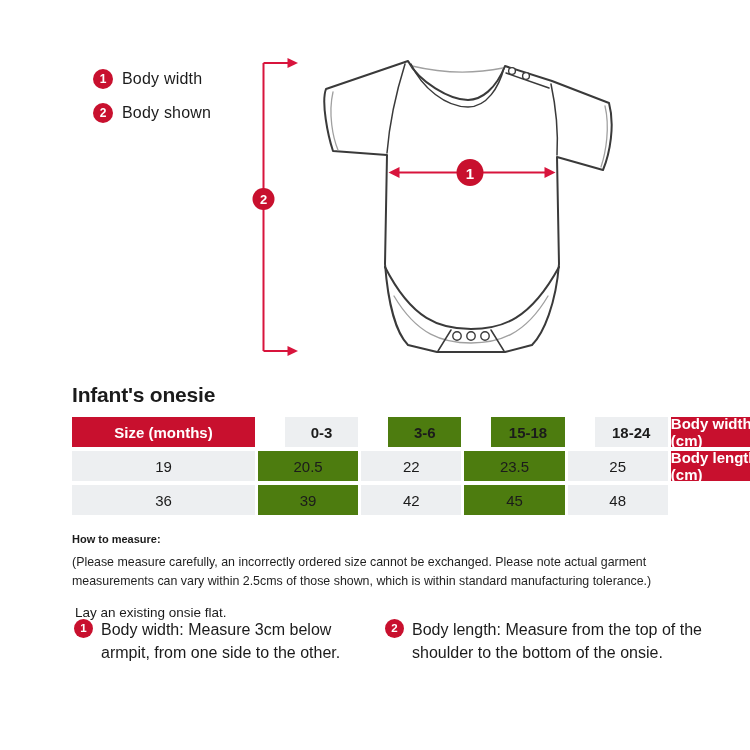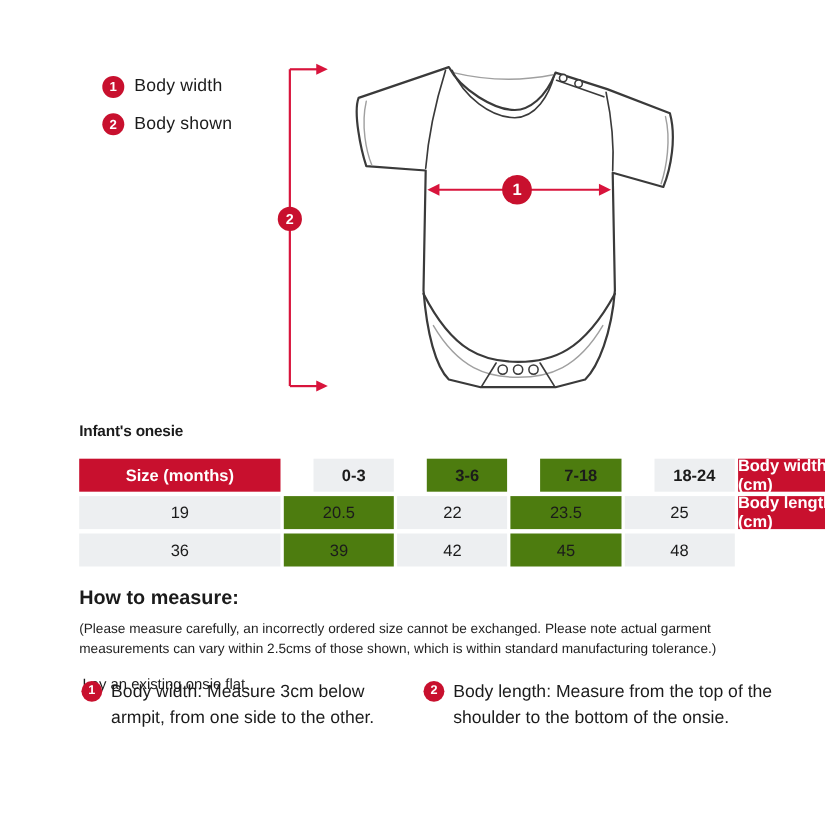--- a/index.html
+++ b/index.html
@@ -23,34 +23,34 @@
   
   .legend { position:absolute; left:93px; top:68px; }
   .legend-item { display:flex; align-items:center; height:21px; margin-bottom:13px; }
   .num-badge {
     display:inline-flex; align-items:center; justify-content:center; flex:0 0 auto;
     width:20px; height:20px; border-radius:50%; background:#c8102e; color:#fff;
     font-size:12px; font-weight:bold; line-height:1;
   }
   .legend-label { margin-left:9px; font-size:16px; letter-spacing:0.2px; }
   
-  .table-title { position:absolute; left:72px; top:383px; font-size:14px; font-weight:bold; letter-spacing:-0.2px; }
+  .table-title { position:absolute; left:72px; top:383px; font-size:21px; font-weight:bold; letter-spacing:-0.2px; }
   .size-table {
     position:absolute; left:72px; top:417px; width:699px;
     display:grid; grid-template-columns:183px repeat(5, 1fr);
     grid-auto-rows:30px; gap:4px 3px;
   }
   .cell { display:flex; align-items:center; justify-content:center; font-size:15px; }
   .cell.red  { background:#c8102e; color:#fff; font-weight:bold; }
   .cell.gray { background:#edeff1; }
   .cell.pink { background:#4d7c0f; }
   .cell.hdr  { font-weight:bold;margin-left:27px; }
   
   .how-to { position:absolute; left:72px; top:533px; width:625px; }
-  .how-to-heading { font-size:18px; font-weight:bold; margin-bottom:8px; }
+  .how-to-heading { font-size:11px; font-weight:bold; margin-bottom:8px; }
   .disclaimer { font-size:12.4px; line-height:1.5; color:#1f1f1f; }
   .intro { margin-top:15px; margin-left:3px; font-size:13.5px; }
   .steps { position:absolute; left:74px; top:618px; display:flex; }
   .step { display:flex; align-items:flex-start; }
   .step-1 { width:311px; }
   .step-2 { width:335px; }
   .step .num-badge { width:19px; height:19px; font-size:11.5px; margin-top:1px; }
   .step-text { margin-left:8px; font-size:16px; line-height:1.45; }
   .step-1 .step-text { width:258px; }
   .step-2 .step-text { width:292px; }
@@ -137,21 +137,21 @@
     </div>
   </div>
 
   <div class="table-title">Infant's onesie</div>
 
   <div class="size-table">
 
     <div class="cell red">Size (months)</div>
     <div class="cell hdr gray">0-3</div>
     <div class="cell hdr pink">3-6</div>
-    <div class="cell hdr pink">7-18</div>
+    <div class="cell hdr pink">15-18</div>
     <div class="cell hdr gray">18-24</div>
 
     <div class="cell red">Body width (cm)</div>
     <div class="cell gray">19</div>
     <div class="cell pink">20.5</div>
     <div class="cell gray">22</div>
     <div class="cell pink">23.5</div>
     <div class="cell gray">25</div>
 
     <div class="cell red">Body length (cm)</div>

